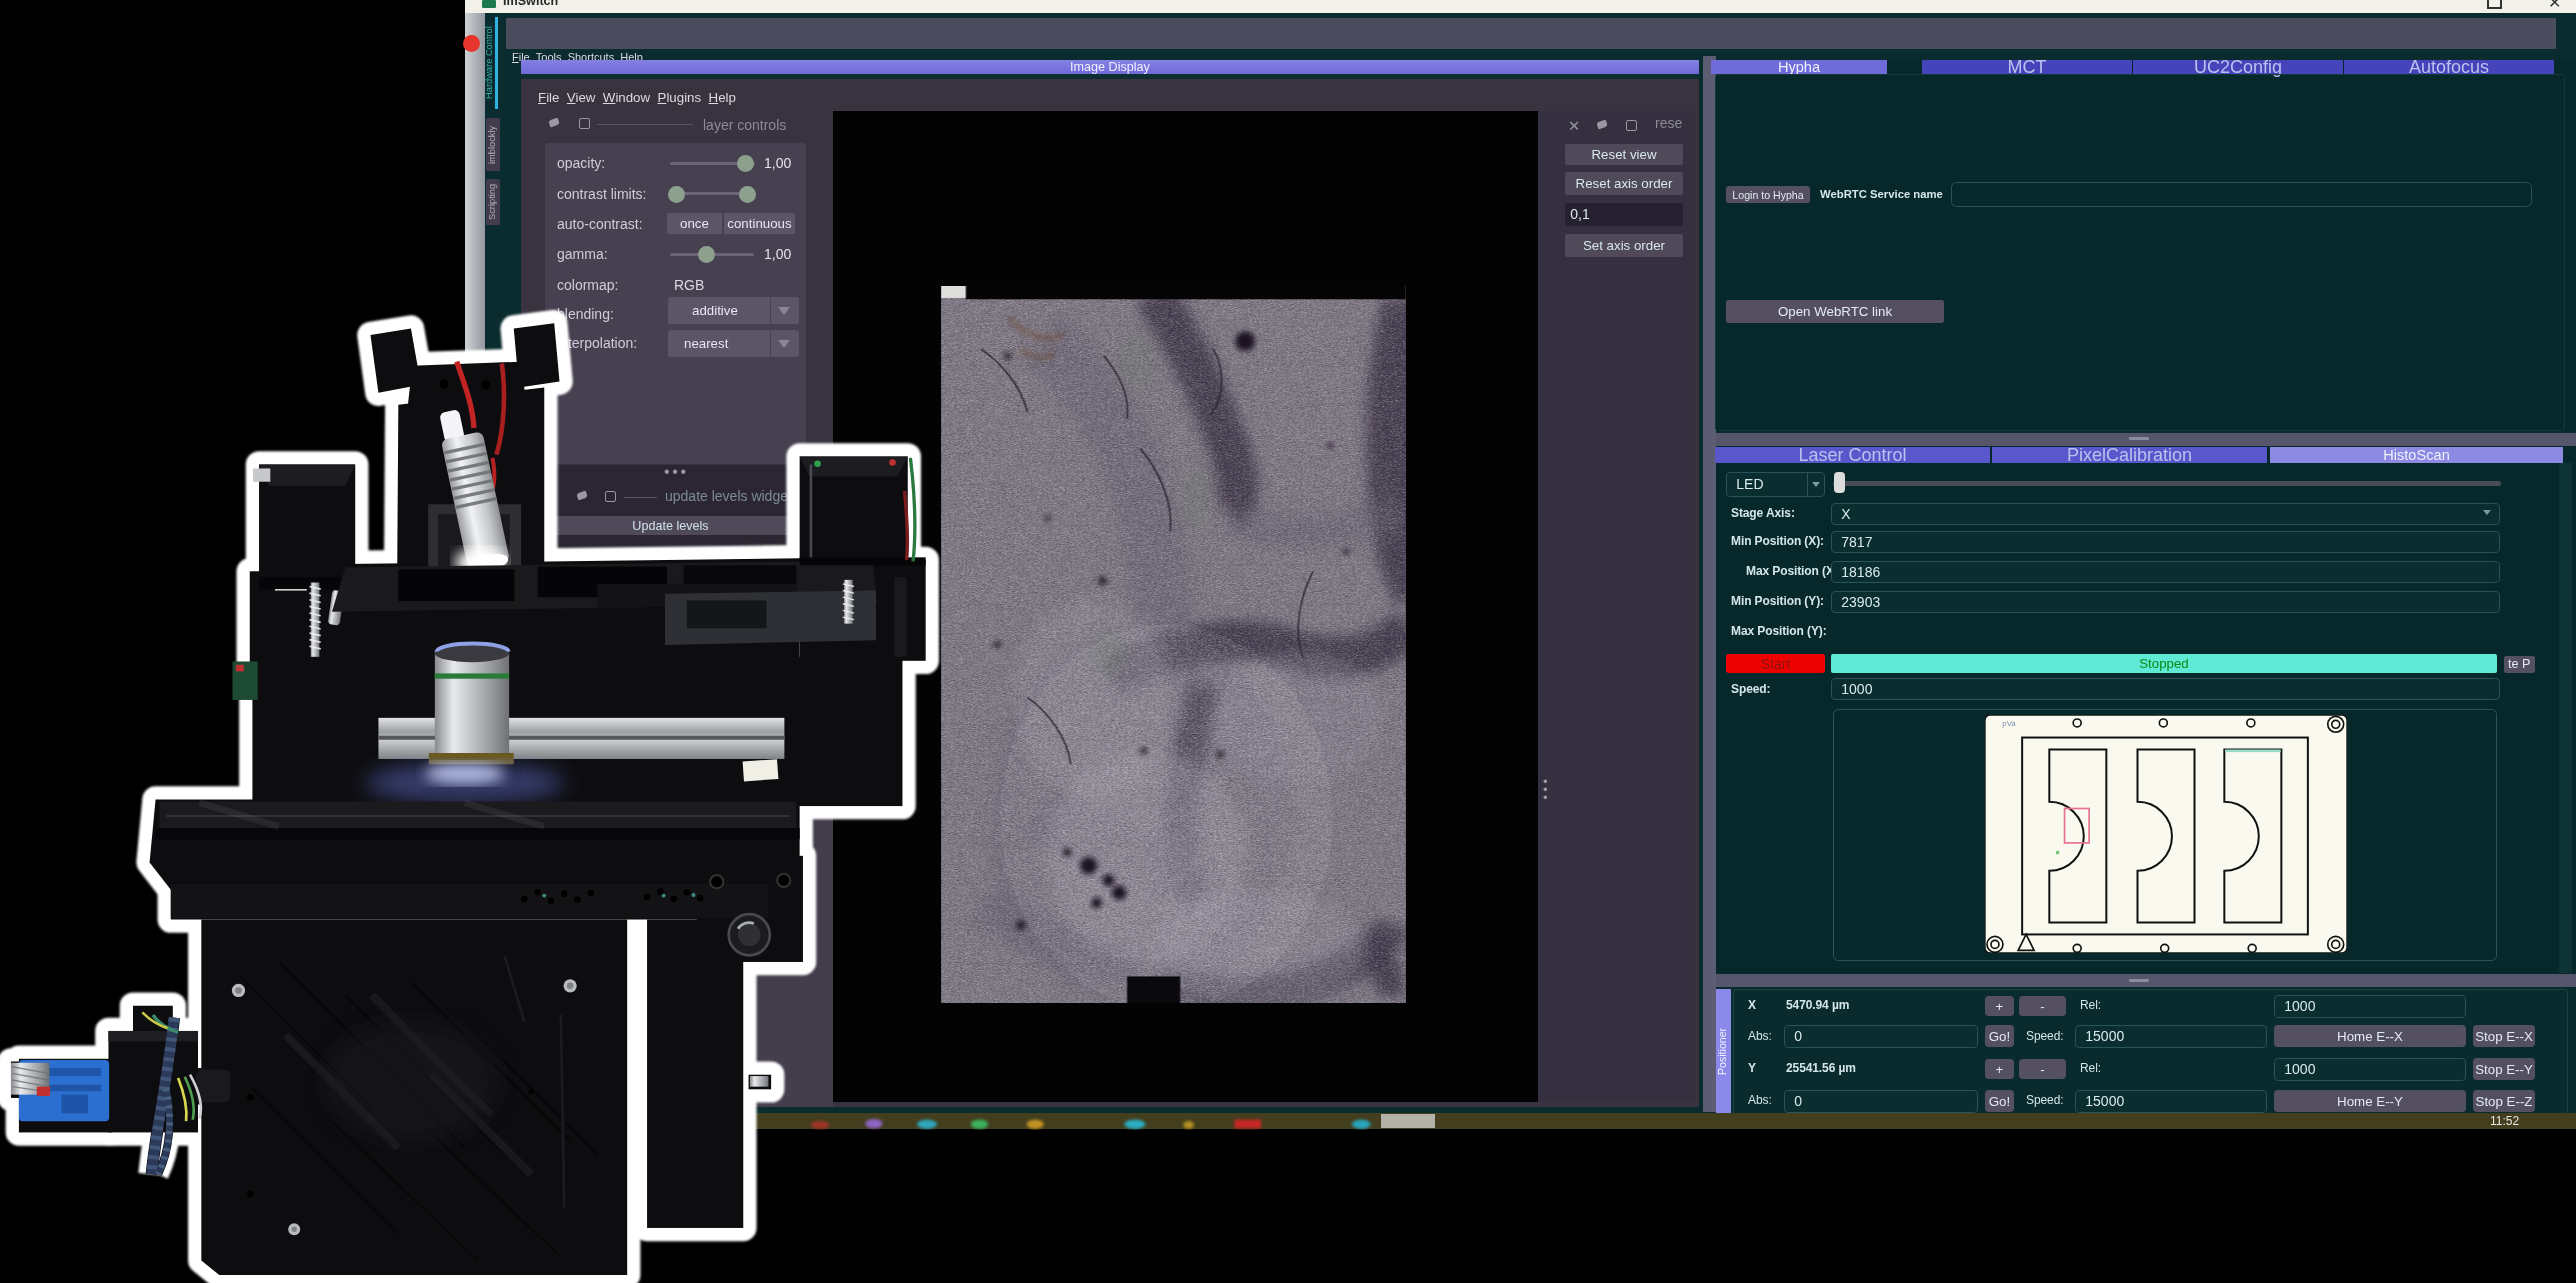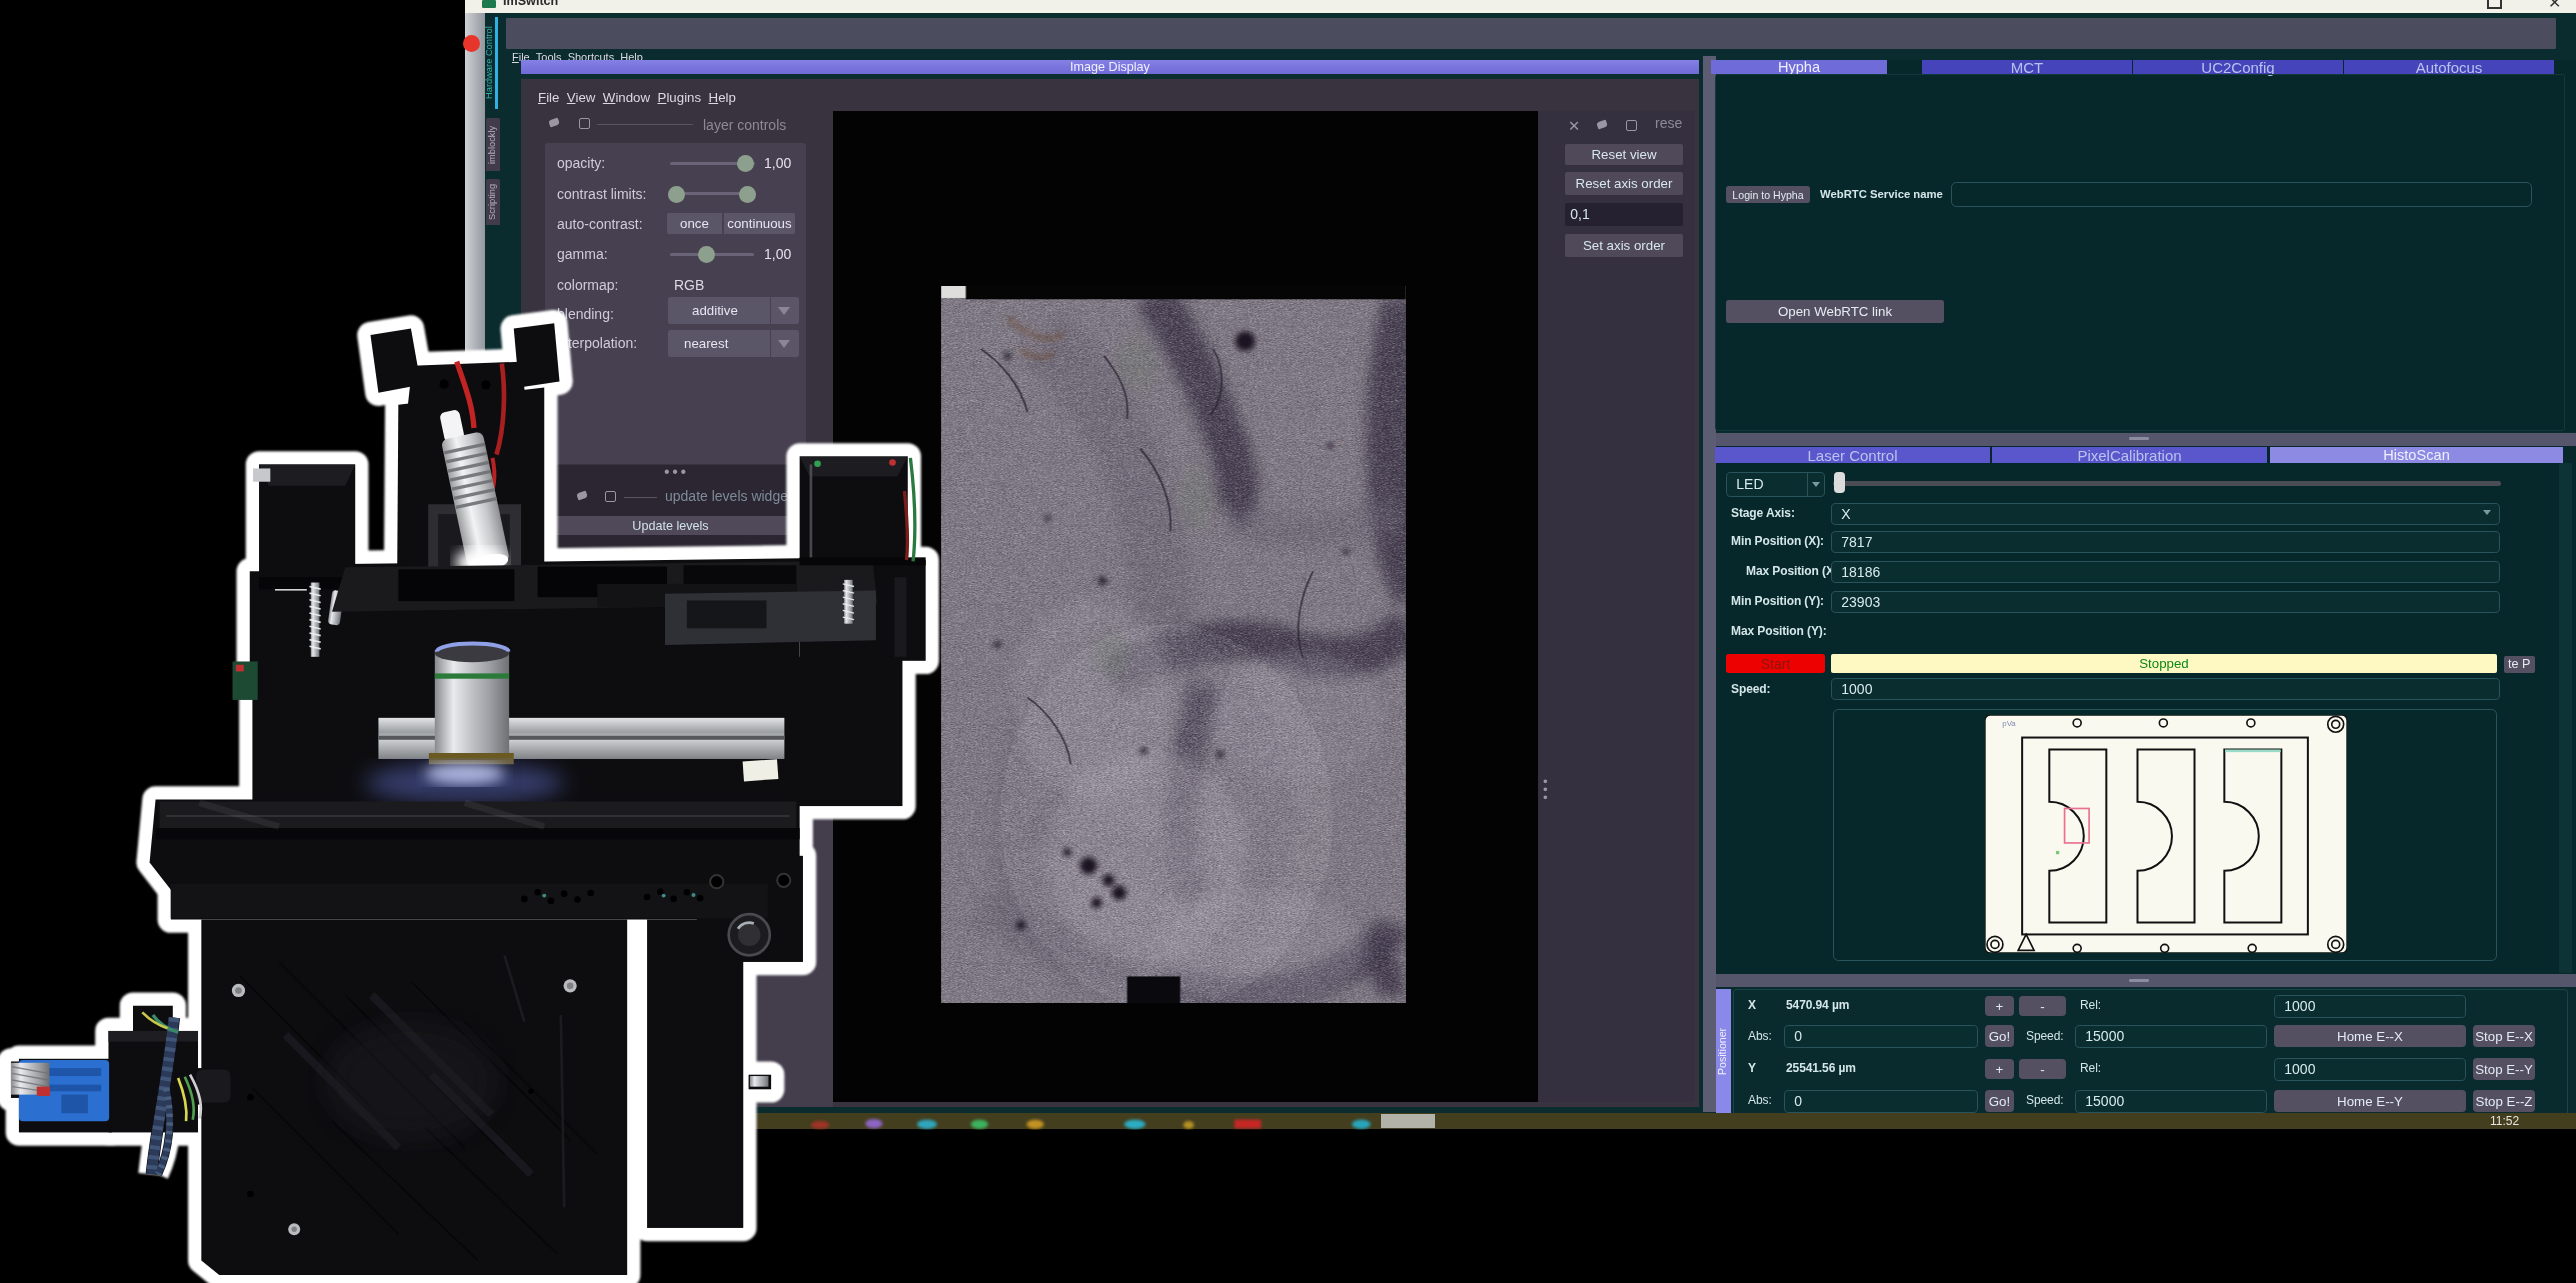--- a/index.html
+++ b/index.html
@@ -4,21 +4,21 @@
 <style>
   html,body{margin:0;padding:0;background:#000;}
   #page{position:relative;width:2576px;height:1283px;background:#000;overflow:hidden;
         font-family:"Liberation Sans", sans-serif;}
   .abs{position:absolute;}
   .btn{position:absolute;background:#554f62;border-radius:4px;color:#e2ecf2;
        display:flex;align-items:center;justify-content:center;font-size:13.3px;}
   .inp{position:absolute;background:#0a2d30;border:1.3px solid #2a545b;border-radius:4.6px;
        color:#d8eaec;font-size:14px;display:flex;align-items:center;padding-left:9.3px;box-sizing:border-box;}
   .lbl{position:absolute;color:#d4e6e8;font-size:12px;font-weight:700;white-space:nowrap;letter-spacing:-0.1px;}
-  .tabu{position:absolute;background:#4644bb;color:#b9c2ee;font-size:15px;
+  .tabu{position:absolute;background:#4644bb;color:#b9c2ee;font-size:18px;
         display:flex;align-items:center;justify-content:center;}
   .tabs{position:absolute;background:#7f7ddd;color:#eef0ff;font-size:14.6px;
         display:flex;align-items:center;justify-content:center;}
   .nlbl{position:absolute;color:#cfcbd8;font-size:14px;white-space:nowrap;}
   .nbtn{position:absolute;background:#5b5568;border-radius:2.7px;color:#e8e4f0;
         display:flex;align-items:center;justify-content:center;font-size:13.3px;}
   .mtxt{color:#dcd9e2;font-size:14px;}
   u{text-decoration:underline;}
 </style>
 </head>
@@ -249,21 +249,21 @@
 
   <div class="lbl" style="left:1731px;top:534px;">Min Position (X):</div>
   <div class="inp" style="left:1831px;top:531px;width:669px;height:22px;">7817</div>
   <div class="lbl" style="left:1731px;top:564px;padding-left:15px;">Max Position (X):</div>
   <div class="inp" style="left:1831px;top:561px;width:669px;height:22px;">18186</div>
   <div class="lbl" style="left:1731px;top:594px;">Min Position (Y):</div>
   <div class="inp" style="left:1831px;top:591px;width:669px;height:22px;">23903</div>
   <div class="lbl" style="left:1731px;top:624px;">Max Position (Y):</div>
 
   <div class="abs" style="left:1726px;top:654px;width:99px;height:19px;background:#ee0201;border-radius:2.7px;color:#8c1510;font-size:14px;display:flex;align-items:center;justify-content:center;">Start</div>
-  <div class="abs" style="left:1831px;top:654px;width:666px;height:19px;background:#fef9c3;border-radius:2px;color:#0c8814;font-size:13.3px;display:flex;align-items:center;justify-content:center;">Stopped</div>
+  <div class="abs" style="left:1831px;top:654px;width:666px;height:19px;background:#5eead4;border-radius:2px;color:#0c8814;font-size:13.3px;display:flex;align-items:center;justify-content:center;">Stopped</div>
   <div class="btn" style="left:2504px;top:656px;width:30.5px;height:16.6px;border-radius:2px;font-size:12.6px;">te P</div>
 
   <div class="lbl" style="left:1731px;top:682px;">Speed:</div>
   <div class="inp" style="left:1831px;top:678px;width:669px;height:22px;">1000</div>
 
   <div class="abs" style="left:1833px;top:709px;width:664px;height:252px;border:1.3px solid #2a545b;border-radius:5.3px;box-sizing:border-box;"></div>
   <div id="mapbox" class="abs" style="left:1985px;top:715px;width:362px;height:238px;">
     <svg width="362" height="238" viewBox="0 0 546 359" xmlns="http://www.w3.org/2000/svg">
       <rect x="0" y="0" width="546" height="359" rx="8" fill="#faf9ef" stroke="#111" stroke-width="2"></rect>
       <rect x="56" y="34" width="431" height="297" fill="none" stroke="#111" stroke-width="3"></rect>

